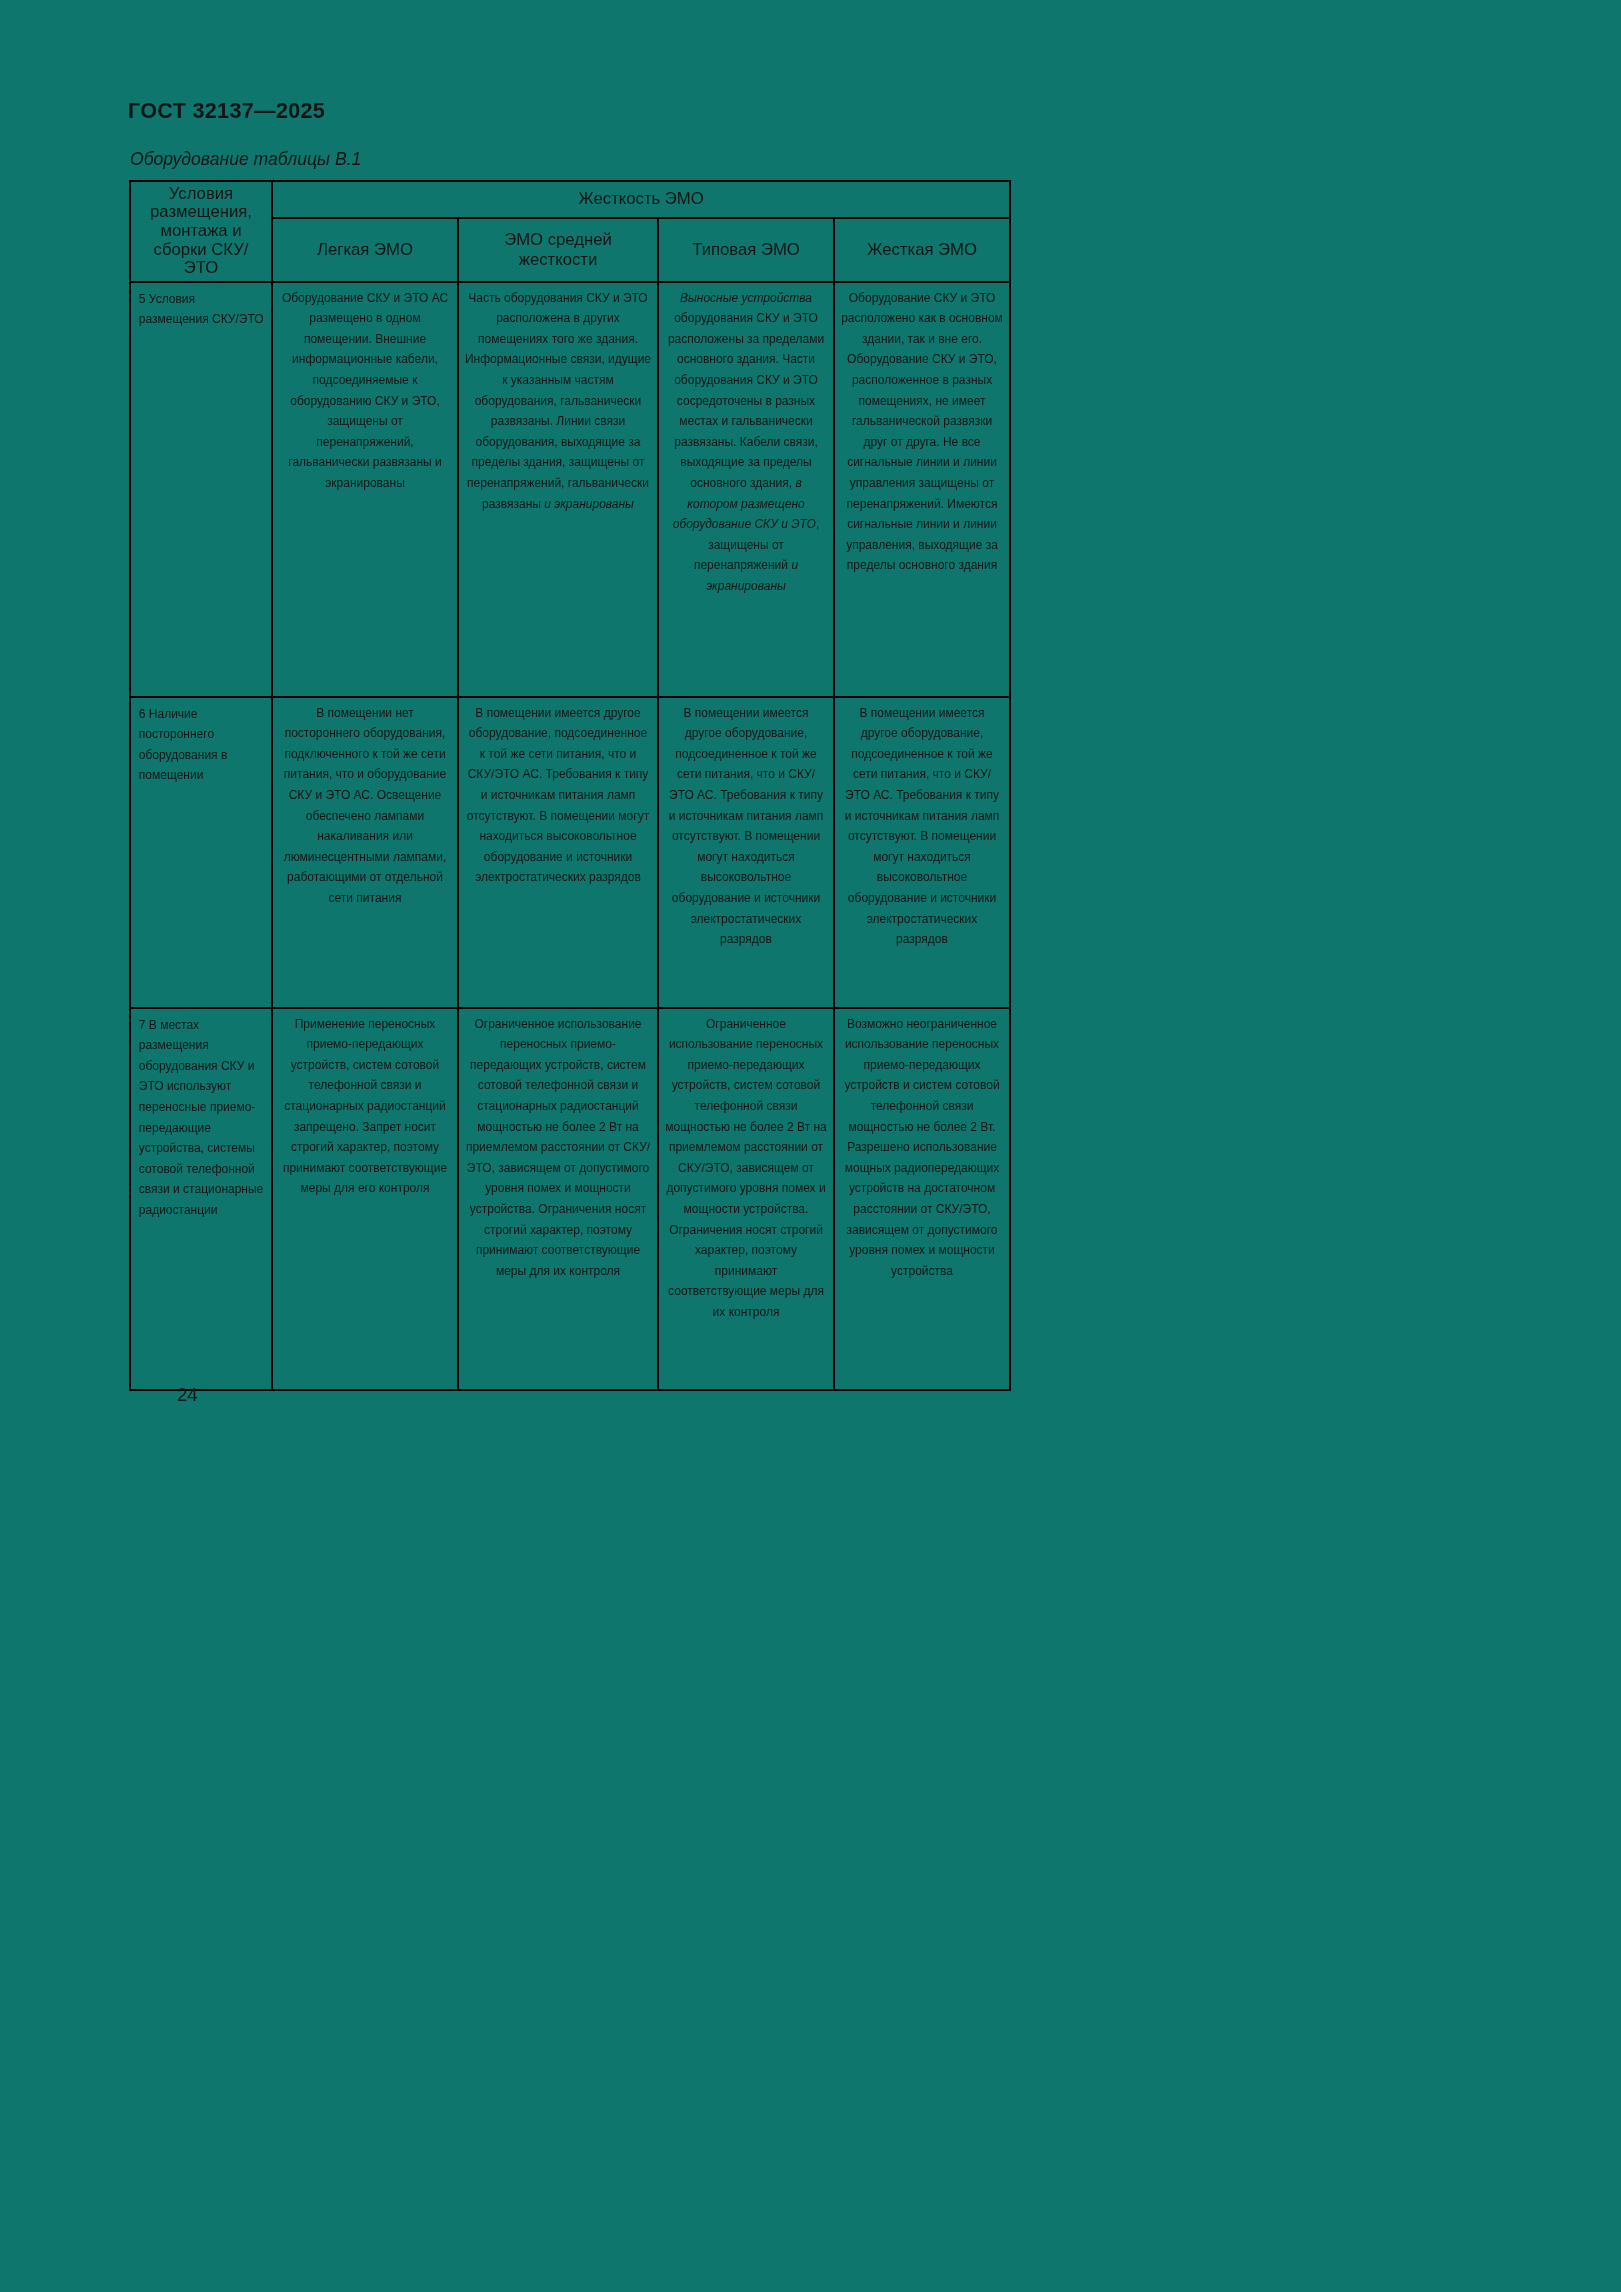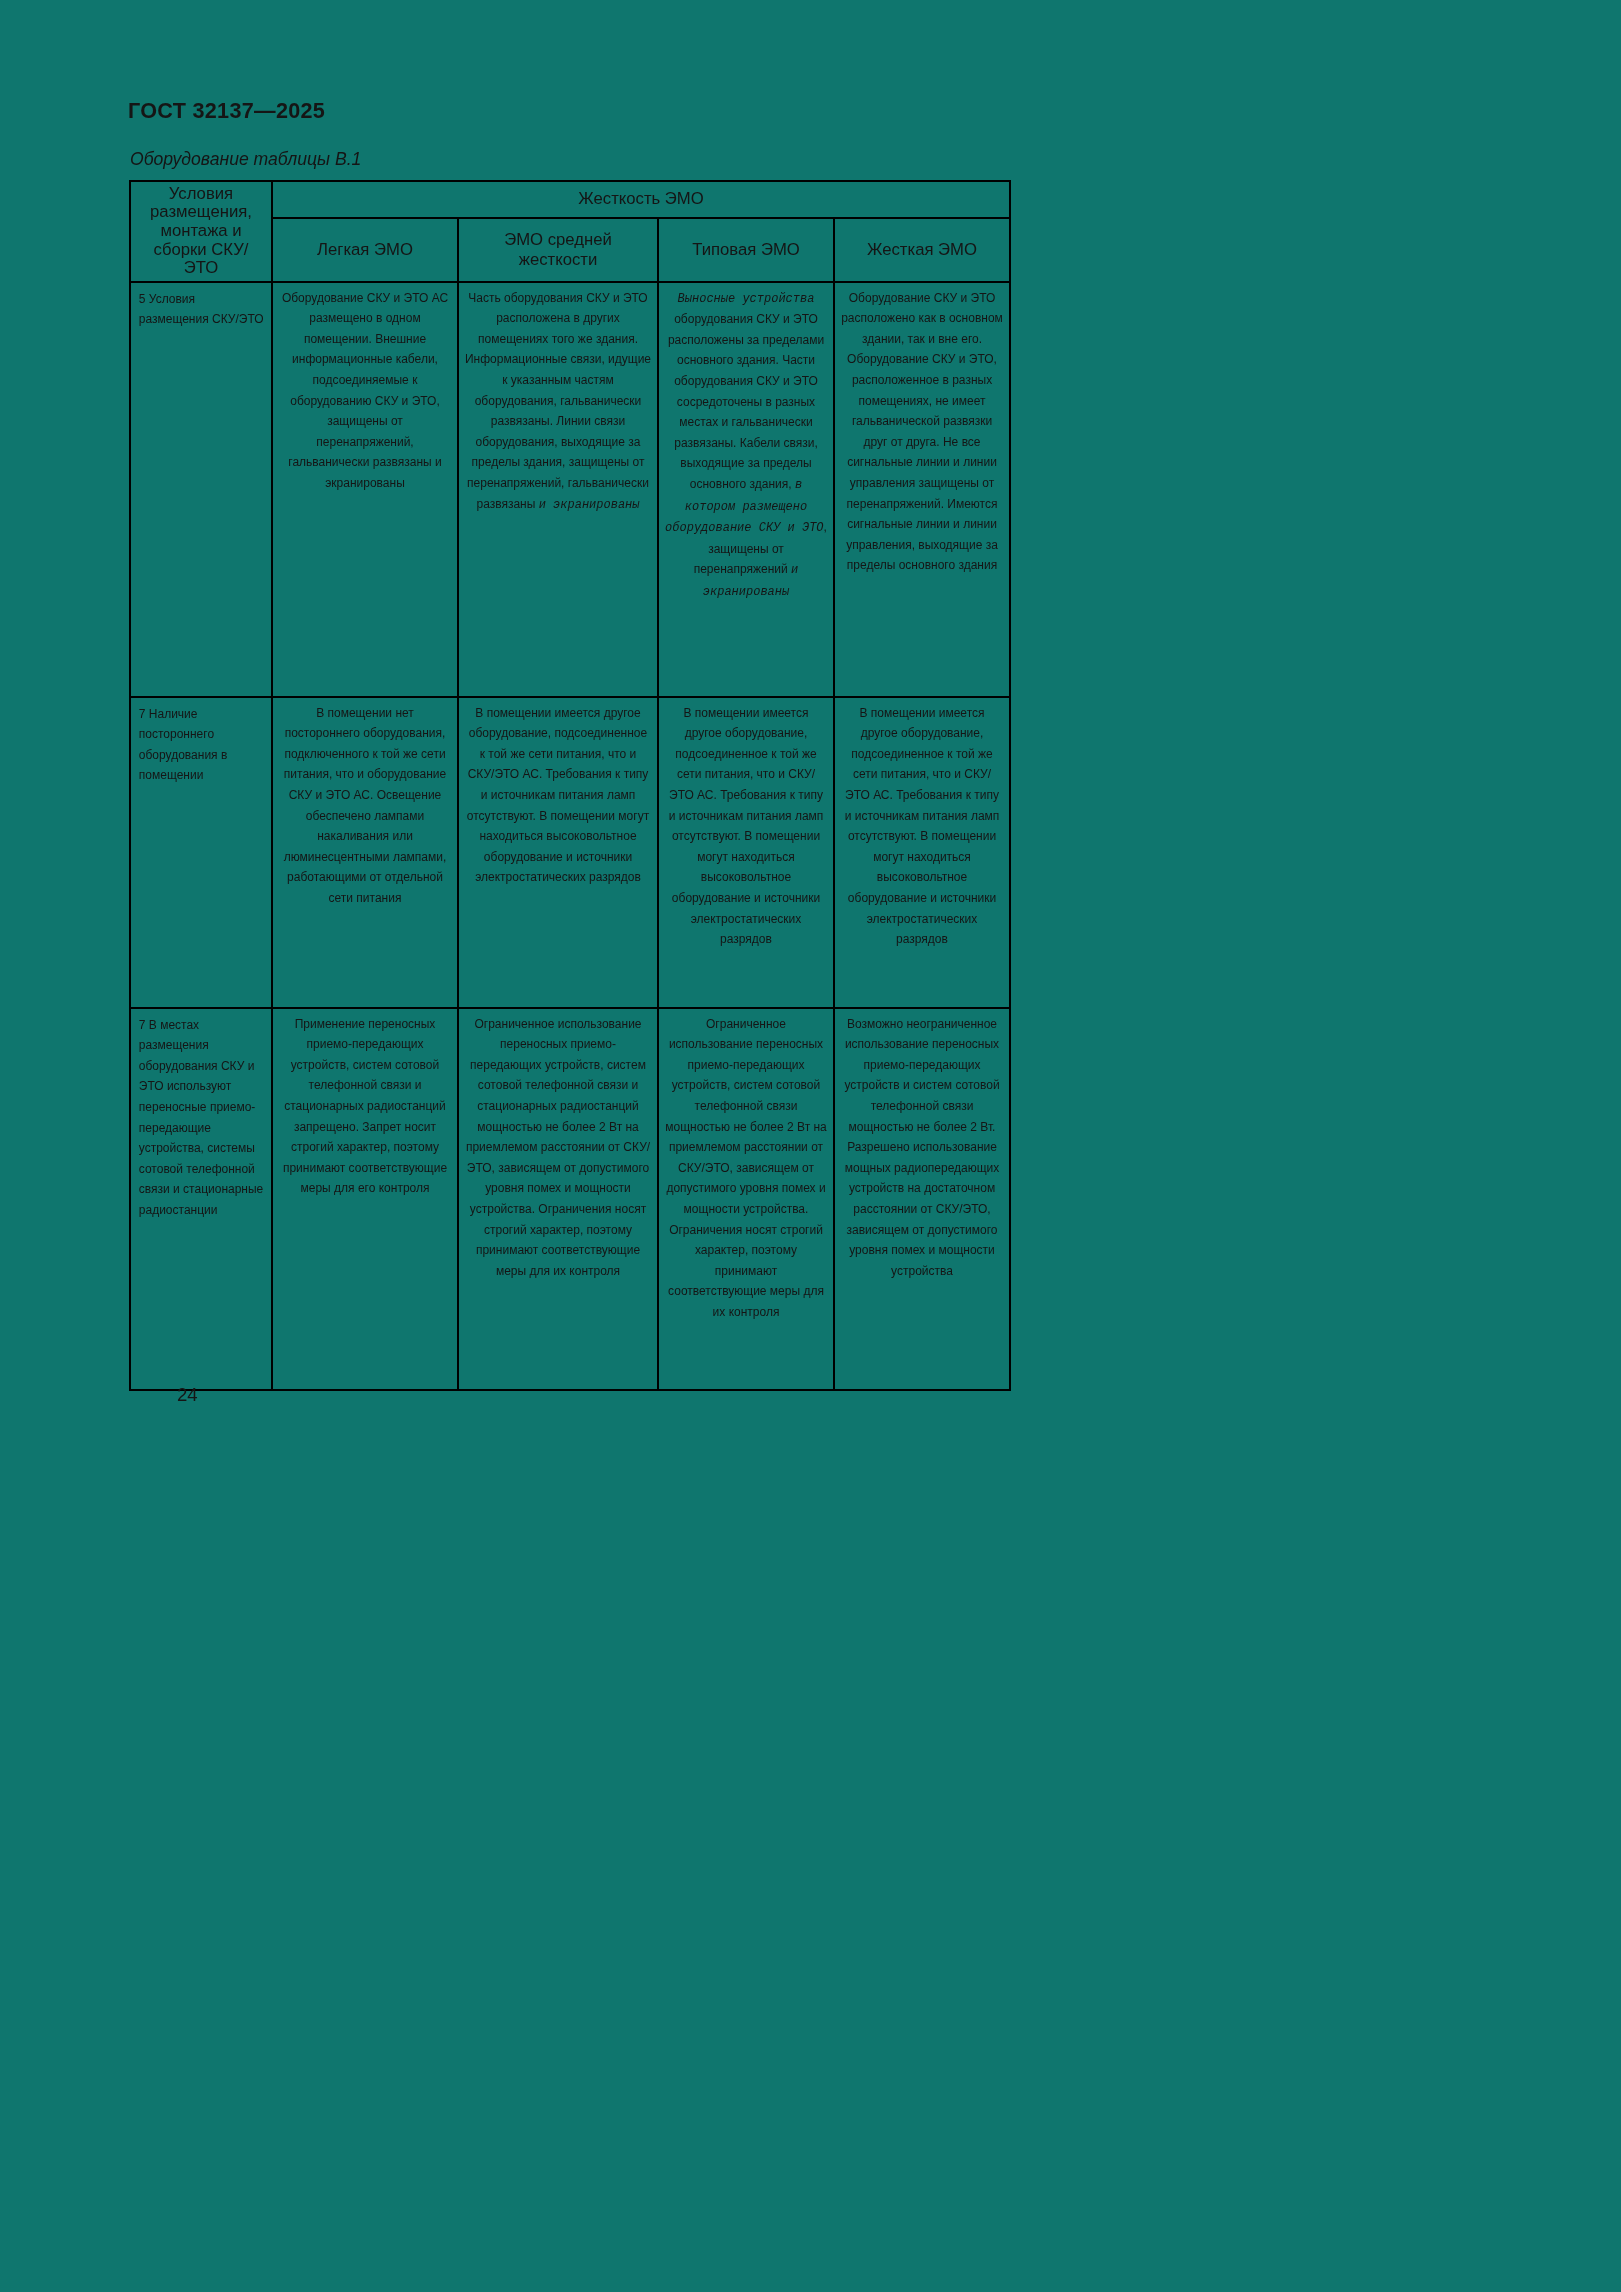--- a/index.html
+++ b/index.html
@@ -65,21 +65,21 @@
   tr.row5 td { height: 415px; }
   tr.row6 td { height: 311px; }
   tr.row7 td { height: 382px; }
   .page-number {
     position: absolute;
     left: 130px;
     top: 1384px;
     font-size: 18.6px;
     padding-left: 47px;
   }
-  i { font-style: italic; font-family: Liberation Mono, monospace; }
+  i { font-style: italic; }
 </style>
 </head>
 <body>
 
 <div class="page">
 
   <div class="doc-number">ГОСТ 32137—2025</div>
 
   <div class="table-caption">Оборудование таблицы В.1</div>
 
@@ -105,21 +105,21 @@
     </thead>
     <tbody>
       <tr class="row5">
         <td class="cond">5 Условия размещения СКУ/ЭТО</td>
         <td class="cell">Оборудование СКУ и ЭТО АС размещено в одном помещении. Внешние информационные кабели, подсоединяемые к оборудованию СКУ и ЭТО, защищены от перенапряжений, гальванически развязаны и экранированы</td>
         <td class="cell"><span>Часть оборудования СКУ и ЭТО расположена в других помещениях того же здания. Информационные связи, идущие к указанным частям оборудования, гальванически развязаны. Линии связи оборудования, выходящие за пределы здания, защищены от перенапряжений, гальванически развязаны</span> <i>и экранированы</i></td>
         <td class="cell"><i>Выносные устройства</i> <span>оборудования СКУ и ЭТО расположены за пределами основного здания. Части оборудования СКУ и ЭТО сосредоточены в разных местах и гальванически развязаны. Кабели связи, выходящие за пределы основного здания,</span> <i>в котором размещено оборудование СКУ и ЭТО</i><span>, защищены от перенапряжений</span> <i>и экранированы</i></td>
         <td class="cell">Оборудование СКУ и ЭТО расположено как в основном здании, так и вне его. Оборудование СКУ и ЭТО, расположенное в разных помещениях, не имеет гальванической развязки друг от друга. Не все сигнальные линии и линии управления защищены от перенапряжений. Имеются сигнальные линии и линии управления, выходящие за пределы основного здания</td>
       </tr>
       <tr class="row6">
-        <td class="cond">7 Наличие постороннего оборудования в помещении</td>
+        <td class="cond">6 Наличие постороннего оборудования в помещении</td>
         <td class="cell">В помещении нет постороннего оборудования, подключенного к той же сети питания, что и оборудование СКУ и ЭТО АС. Освещение обеспечено лампами накаливания или люминесцентными лампами, работающими от отдельной сети питания</td>
         <td class="cell">В помещении имеется другое оборудование, подсоединенное к той же сети питания, что и СКУ/ЭТО АС. Требования к типу и источникам питания ламп отсутствуют. В помещении могут находиться высоковольтное оборудование и источники электростатических разрядов</td>
         <td class="cell">В помещении имеется другое оборудование, подсоединенное к той же сети питания, что и СКУ/ЭТО АС. Требования к типу и источникам питания ламп отсутствуют. В помещении могут находиться высоковольтное оборудование и источники электростатических разрядов</td>
         <td class="cell">В помещении имеется другое оборудование, подсоединенное к той же сети питания, что и СКУ/ЭТО АС. Требования к типу и источникам питания ламп отсутствуют. В помещении могут находиться высоковольтное оборудование и источники электростатических разрядов</td>
       </tr>
       <tr class="row7">
         <td class="cond">7 В местах размещения оборудования СКУ и ЭТО используют переносные приемо-передающие устройства, системы сотовой телефонной связи и стационарные радиостанции</td>
         <td class="cell">Применение переносных приемо-передающих устройств, систем сотовой телефонной связи и стационарных радиостанций запрещено. Запрет носит строгий характер, поэтому принимают соответствующие меры для его контроля</td>
         <td class="cell">Ограниченное использование переносных приемо-передающих устройств, систем сотовой телефонной связи и стационарных радиостанций мощностью не более 2 Вт на приемлемом расстоянии от СКУ/ЭТО, зависящем от допустимого уровня помех и мощности устройства. Ограничения носят строгий характер, поэтому принимают соответствующие меры для их контроля</td>
         <td class="cell">Ограниченное использование переносных приемо-передающих устройств, систем сотовой телефонной связи мощностью не более 2 Вт на приемлемом расстоянии от СКУ/ЭТО, зависящем от допустимого уровня помех и мощности устройства. Ограничения носят строгий характер, поэтому принимают соответствующие меры для их контроля</td>

